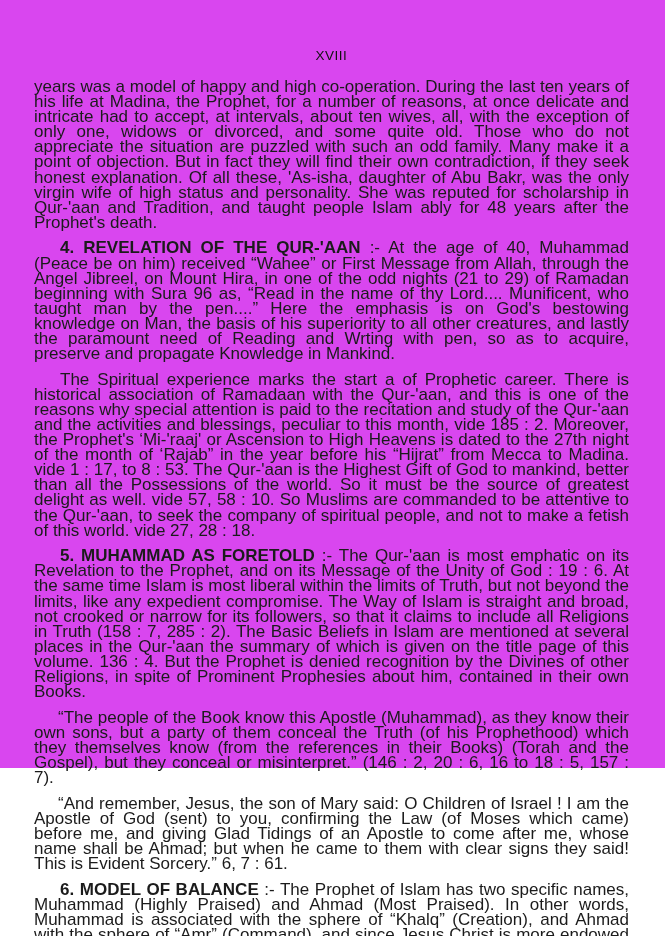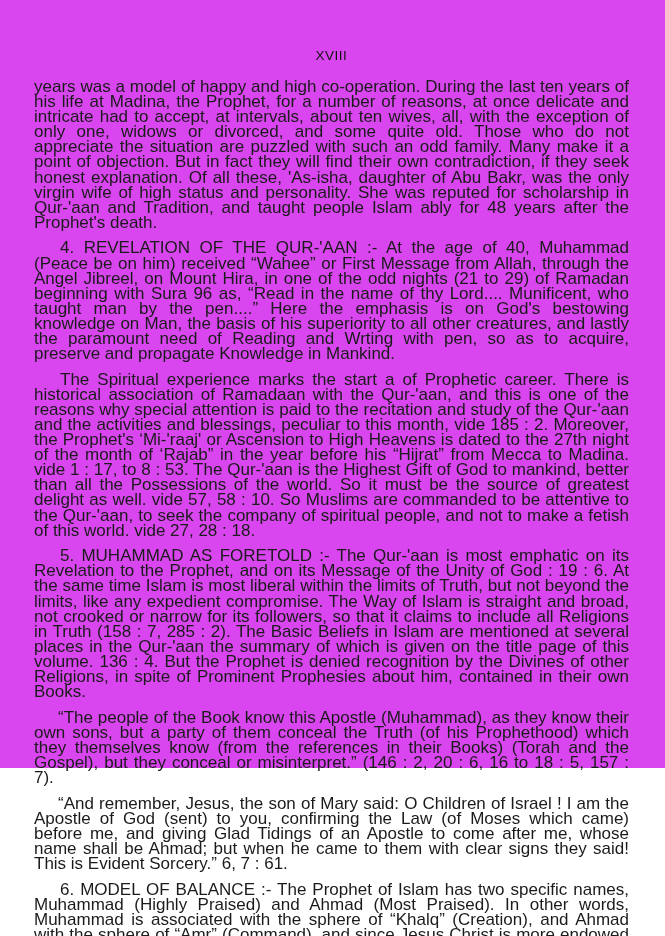--- a/index.html
+++ b/index.html
@@ -37,21 +37,21 @@
   }
   p.para {
     margin: 0 0 10.5px 0;
     text-align: justify;
     text-justify: inter-word;
   }
   p.indent {
     text-indent: 26px;
   }
   .section-head {
-    font-weight: normal;
+    font-weight: bold;
   }
   .quote-para {
     text-indent: 24px;
   }
   .last-para {
     margin-bottom: 0;
   }
 </style>
 </head>
 <body>

